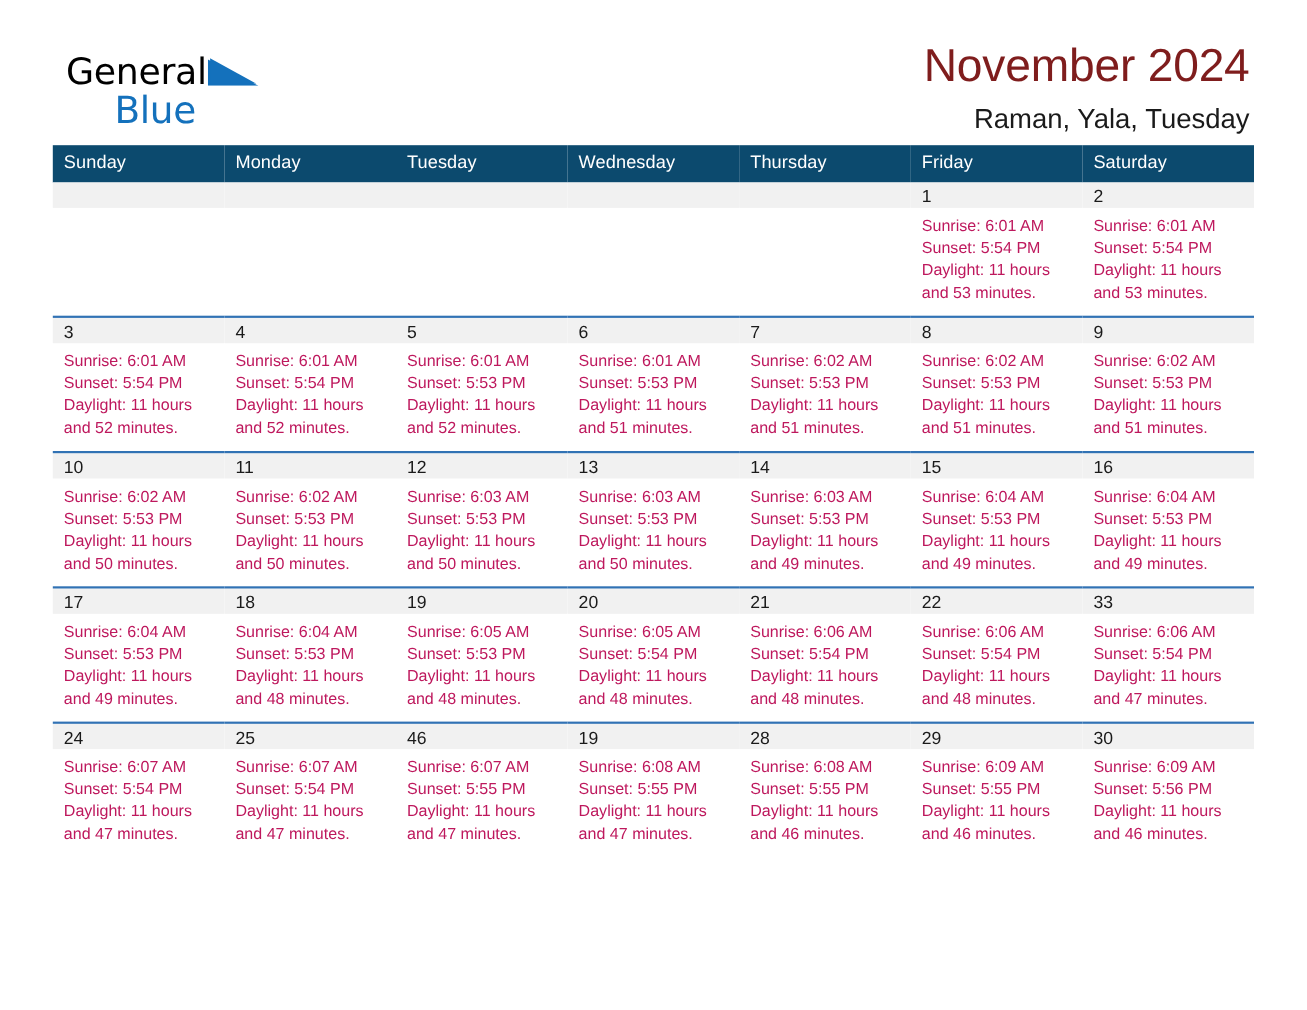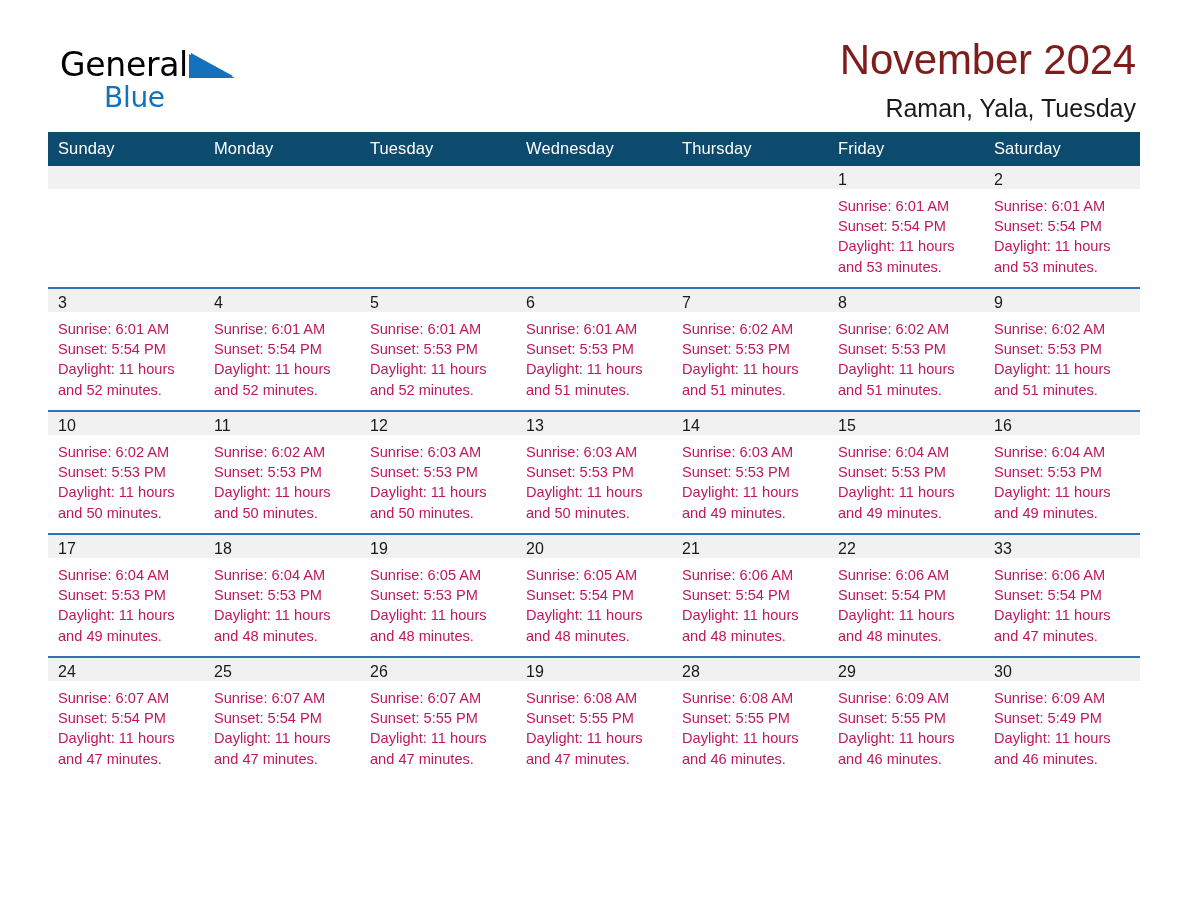--- a/index.html
+++ b/index.html
@@ -47,21 +47,21 @@
   }
   .brand-tri {
     display: inline-block;
     vertical-align: -2px;
     margin-left: 1px;
   }
   .brand-row2 {
     display: block;
     margin-top: 1px;
     margin-left: 44px;
-    font-size: 28px;
+    font-size: 34px;
     color: #1471bc;
     font-family: "DejaVu Sans", sans-serif;
     font-weight: 400;
     letter-spacing: -0.3px;
   }
   .title-block {
     text-align: right;
     padding-right: 4px;
   }
   .cal-title {
@@ -403,21 +403,21 @@
           <td class="day-cell">
             <span class="daynum">25</span>
             <div class="dayinfo">
               <div>Sunrise: 6:07 AM</div>
               <div>Sunset: 5:54 PM</div>
               <div>Daylight: 11 hours</div>
               <div>and 47 minutes.</div>
             </div>
           </td>
           <td class="day-cell">
-            <span class="daynum">26</span>
+            <span class="daynum">46</span>
             <div class="dayinfo">
               <div>Sunrise: 6:07 AM</div>
               <div>Sunset: 5:55 PM</div>
               <div>Daylight: 11 hours</div>
               <div>and 47 minutes.</div>
             </div>
           </td>
           <td class="day-cell">
             <span class="daynum">19</span>
             <div class="dayinfo">
@@ -442,21 +442,21 @@
               <div>Sunrise: 6:09 AM</div>
               <div>Sunset: 5:55 PM</div>
               <div>Daylight: 11 hours</div>
               <div>and 46 minutes.</div>
             </div>
           </td>
           <td class="day-cell">
             <span class="daynum">30</span>
             <div class="dayinfo">
               <div>Sunrise: 6:09 AM</div>
-              <div>Sunset: 5:49 PM</div>
+              <div>Sunset: 5:56 PM</div>
               <div>Daylight: 11 hours</div>
               <div>and 46 minutes.</div>
             </div>
           </td>
         </tr>
       </tbody>
   </table>
 
 </div>
 

